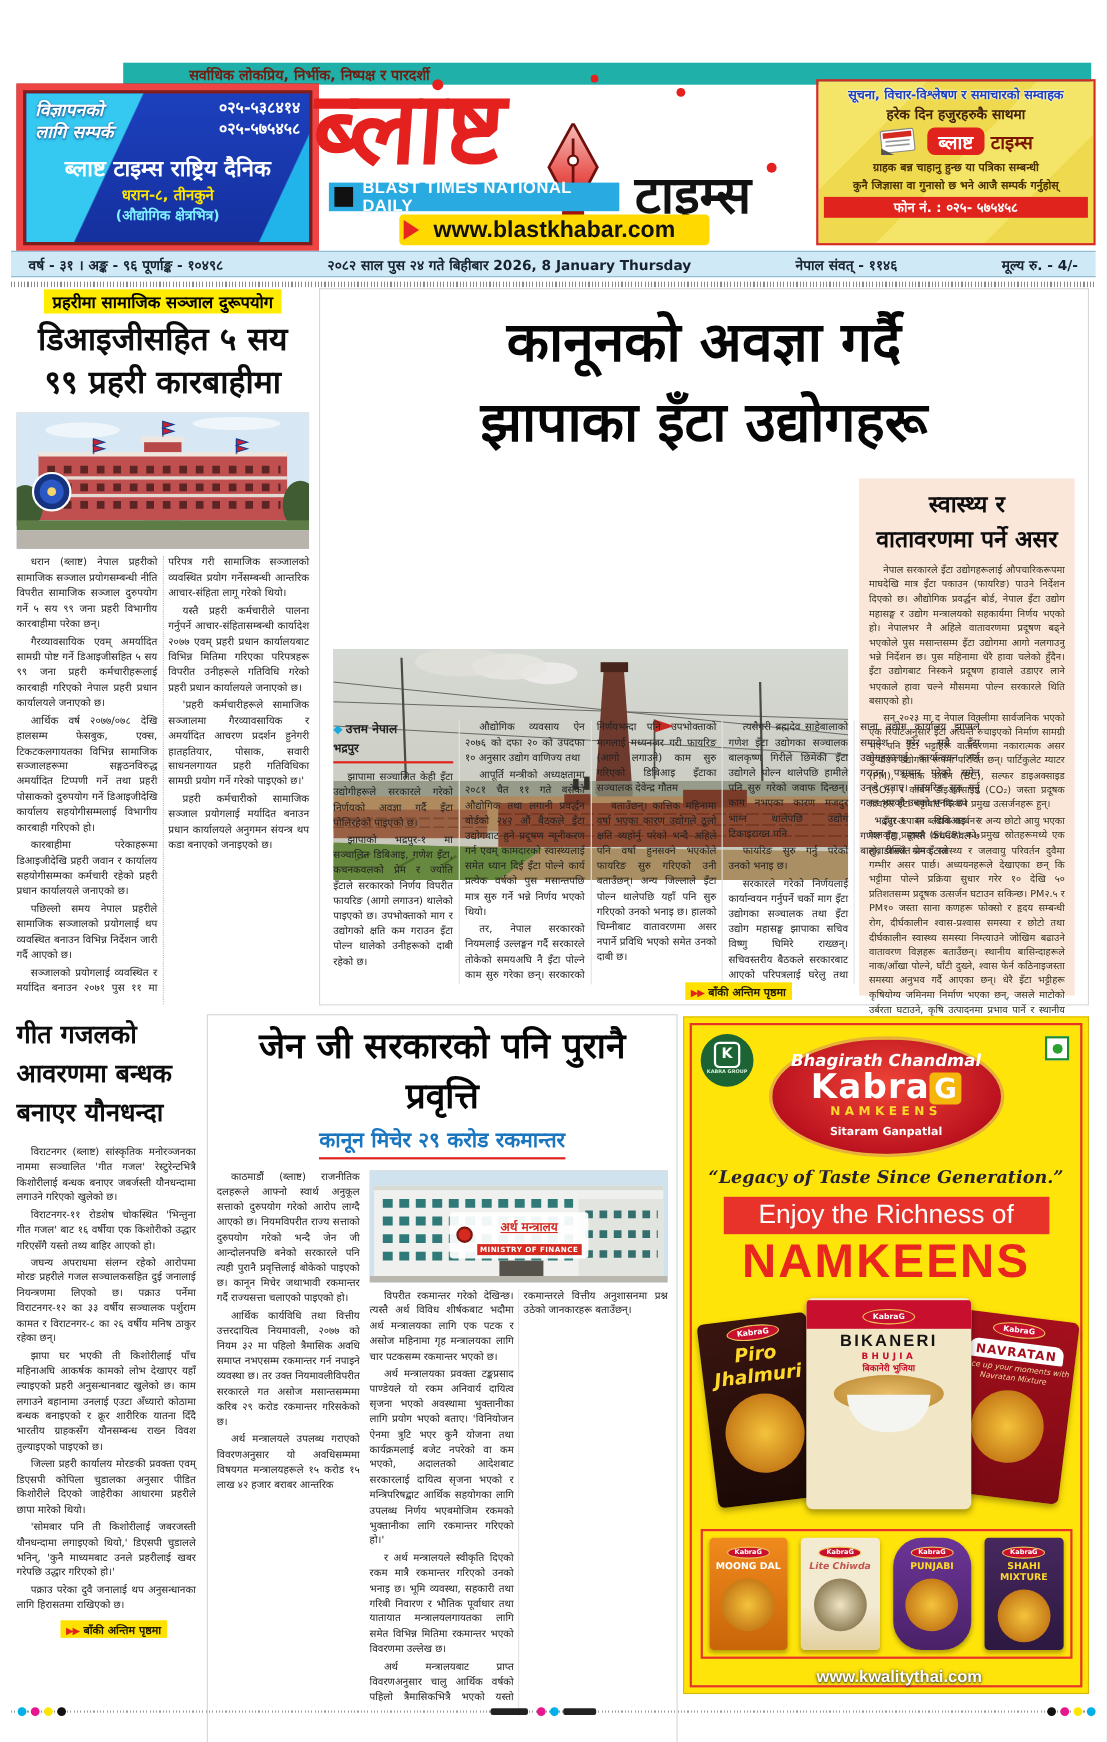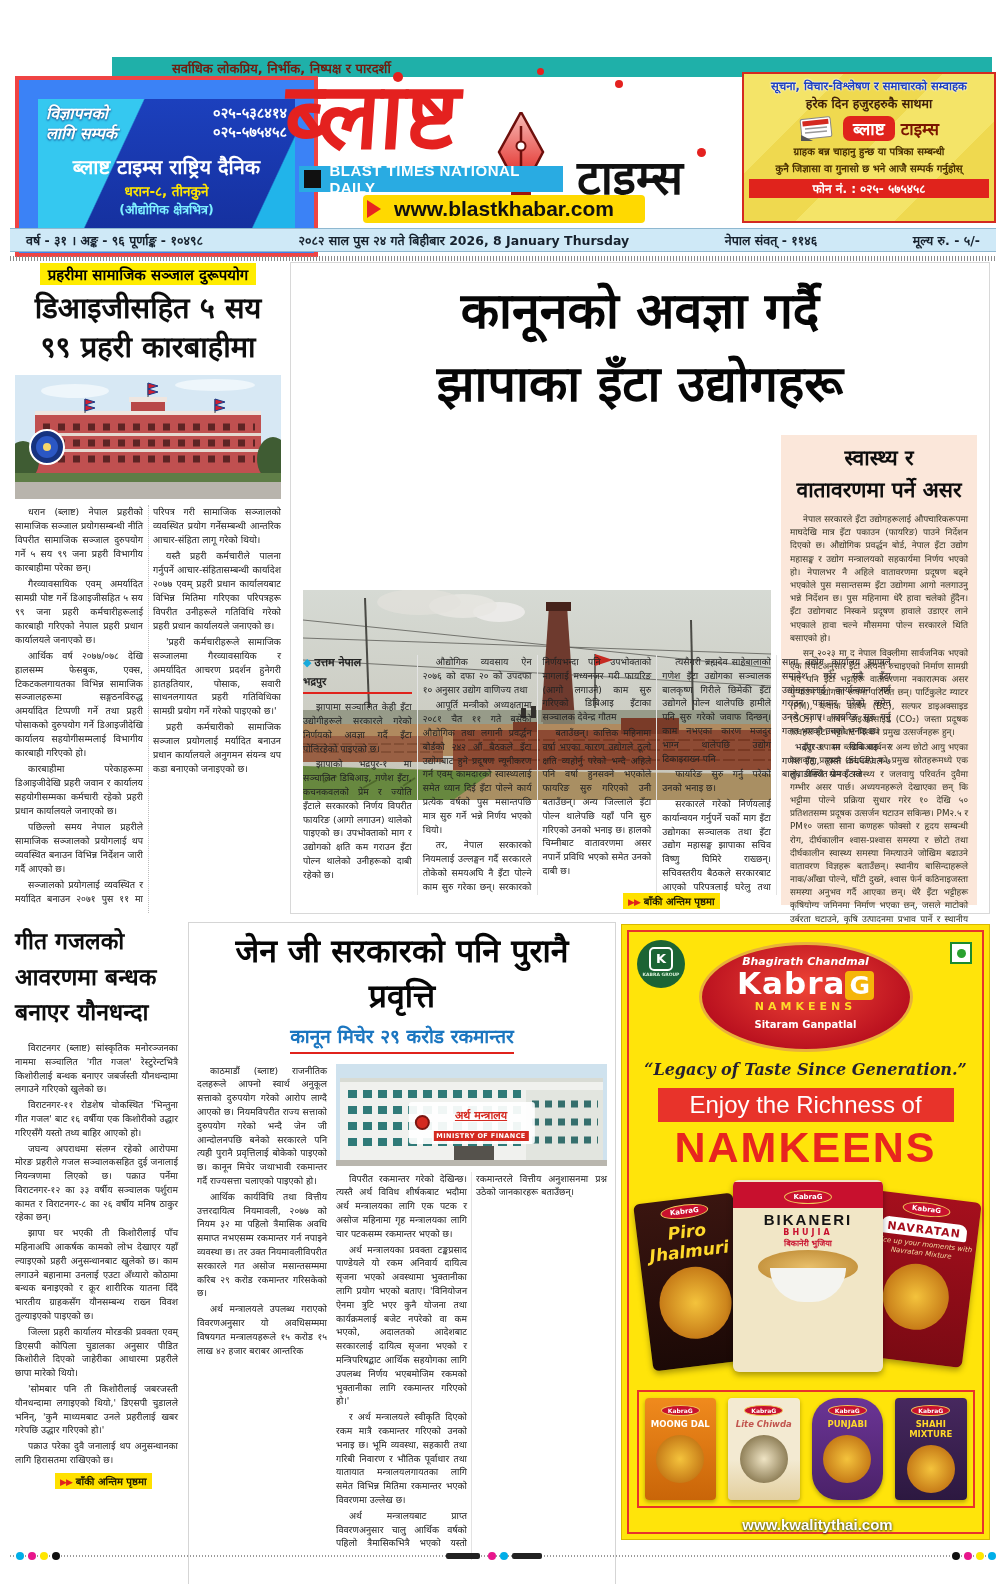--- a/index.html
+++ b/index.html
@@ -5,21 +5,21 @@
   html,body{margin:0;padding:0;background:#e9e9e9;}
   #page{position:relative;width:1006px;height:1584px;background:#fff;margin:0 auto;
         font-family:"DejaVu Sans",sans-serif;color:#1a1a1a;overflow:hidden;}
   .abs{position:absolute;}
   .ml{white-space:pre-line;}
   .just{text-align:justify;}
   p.body{margin:0 0 2px 0;text-indent:13px;}
   
   .tealbar{left:112px;top:57px;width:880px;height:20px;background:#1fb0a9;}
   .tagline{position:absolute;left:60px;top:2px;font-size:13px;font-weight:bold;color:#6e1d10;}
-  .leftad{left:15px;top:76px;width:257px;height:135px;border:4px solid #ef4444;background:#3b82f6;padding:19px;}
+  .leftad{left:15px;top:76px;width:257px;height:135px;border:6px solid #ef4444;background:#7f1d1d;padding:3px;}
   .leftad-in{width:100%;height:100%;box-sizing:border-box;padding:5px 8px;color:#fff;
      background:linear-gradient(115deg,#35c8f0 0%,#35c8f0 33%,rgba(53,200,240,0) 33.5%),
                 linear-gradient(295deg,#21b4ea 0%,#21b4ea 14%,rgba(33,180,234,0) 14.5%),
                 linear-gradient(#1c40bd,#15309e);}
   .leftad-top{display:flex;justify-content:space-between;}
   .leftad-contact{font-size:16px;font-weight:bold;font-style:italic;line-height:1.25;color:#fff;text-shadow:0 1px 2px #0a2a70;}
   .leftad-phones{font-size:14.5px;font-weight:bold;text-align:right;line-height:1.3;}
   .leftad-name{font-size:20px;font-weight:bold;text-align:center;margin-top:9px;}
   .leftad-addr{font-size:13.5px;font-weight:bold;text-align:center;color:#ffe600;margin-top:2px;}
   .leftad-note{font-size:12.5px;font-weight:bold;text-align:center;color:#7ef0ff;margin-top:1px;}
@@ -99,21 +99,21 @@
   .kgroup{position:absolute;left:8px;top:8px;width:48px;height:48px;border-radius:50%;background:#1c6434;
      text-align:center;color:#fff;}
   .kgroup .mono{display:inline-block;margin-top:7px;width:20px;height:20px;border:2px solid #fff;border-radius:5px;
      font-size:13px;font-weight:bold;line-height:20px;}
   .kgroup .gt{display:block;font-size:4.5px;color:#d9f0d9;font-weight:bold;margin-top:1px;}
   .vegmark{position:absolute;right:10px;top:10px;width:18px;height:18px;background:#fff;border:2px solid #1c8a2e;}
   .vegmark i{display:block;width:9px;height:9px;border-radius:50%;background:#2aa12e;margin:4.5px auto 0;}
   .koval{position:relative;width:214px;height:110px;margin:10px auto 0;border-radius:50%;
      background:radial-gradient(ellipse at 50% 40%,#ef4436,#b80f1e 75%);border:3px solid #e8b23a;
      text-align:center;color:#fff;box-sizing:border-box;}
-  .koval .arc{font-size:11px;font-style:italic;font-weight:bold;padding-top:10px;display:block;}
+  .koval .arc{font-size:15px;font-style:italic;font-weight:bold;padding-top:10px;display:block;}
   .koval .brand{font-size:31px;font-weight:bold;letter-spacing:1px;line-height:1.0;}
   .koval .gbox{display:inline-block;background:#f5b50a;color:#fff;border-radius:4px;padding:0 4px;
      font-size:25px;font-weight:bold;}
   .koval .nam{display:block;color:#ffd92b;font-size:11px;font-weight:bold;letter-spacing:4px;}
   .kscript{text-align:center;font-family:"DejaVu Serif",serif;font-style:italic;font-size:16px;
      font-weight:bold;color:#241f33;margin-top:8px;}
   .kband{width:296px;margin:9px auto 0;background:#e8332a;color:#fff;text-align:center;
      font-size:24px;padding:3px 0;font-family:"Liberation Sans",sans-serif;}
   .kbig{text-align:center;color:#e8251f;font-size:43px;font-weight:bold;letter-spacing:2px;
      font-family:"Liberation Sans",sans-serif;margin-top:1px;}
@@ -226,21 +226,21 @@
     </div>
     <div class="rad3">ग्राहक बन्न चाहानु हुन्छ या पत्रिका सम्बन्धी</div>
     <div class="rad3">कुनै जिज्ञासा वा गुनासो छ भने आजै सम्पर्क गर्नुहोस्</div>
     <div class="rad-phone">फोन नं. : ०२५- ५७५४५८</div>
   </div>
 
   <div class="abs dateline">
     <span>वर्ष - ३१ ।   अङ्क - ९६    पूर्णाङ्क - १०४९८</span>
     <span>२०८२ साल पुस २४ गते बिहीबार 2026, 8 January Thursday</span>
     <span>नेपाल संवत् - ११४६</span>
-    <span>मूल्य रु. - ५/-</span>
+    <span>मूल्य रु. - 4/-</span>
   </div>
   <div class="abs ticks"></div>
 
   <div class="abs police">
     <span class="kicker">प्रहरीमा सामाजिक सञ्जाल दुरूपयोग</span>
     <div class="police-hl ml">डिआइजीसहित ५ सय
 ९९ प्रहरी कारबाहीमा</div>
     <div class="photo" style="width:266px;height:124px">
       <svg width="266" height="124" viewBox="0 0 266 124">
         <rect width="266" height="124" fill="#d7e8f4"></rect>

